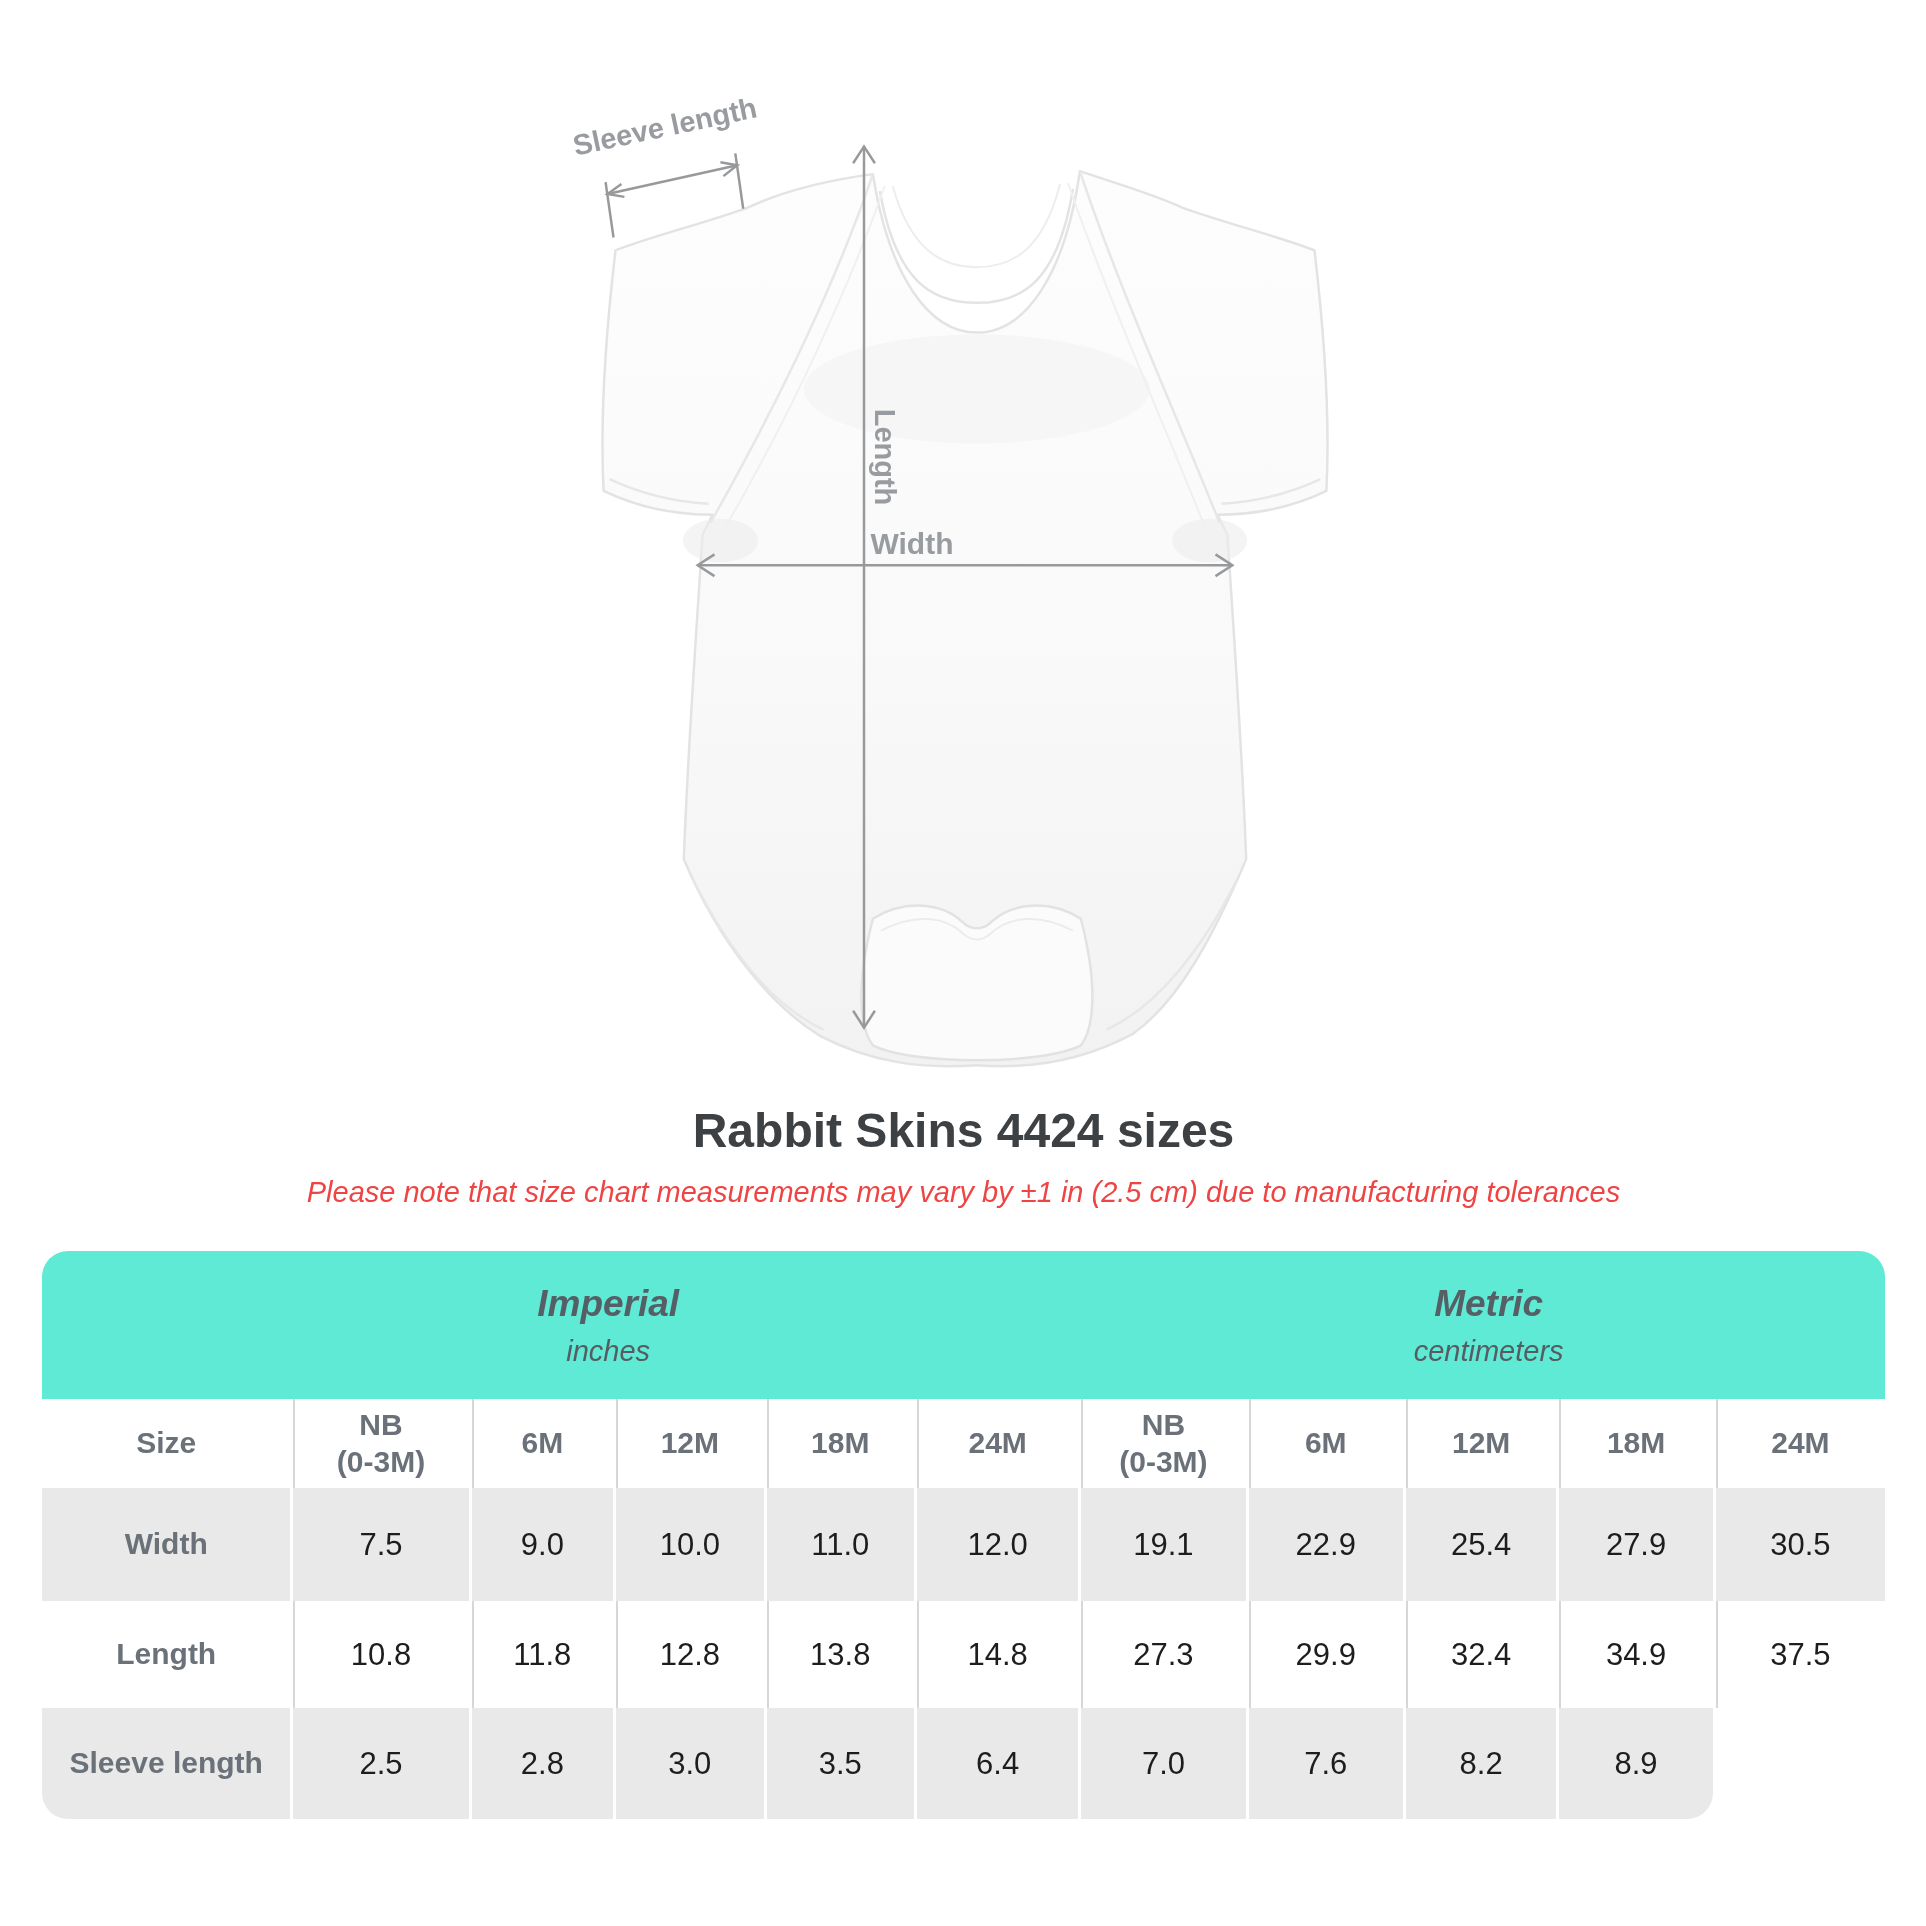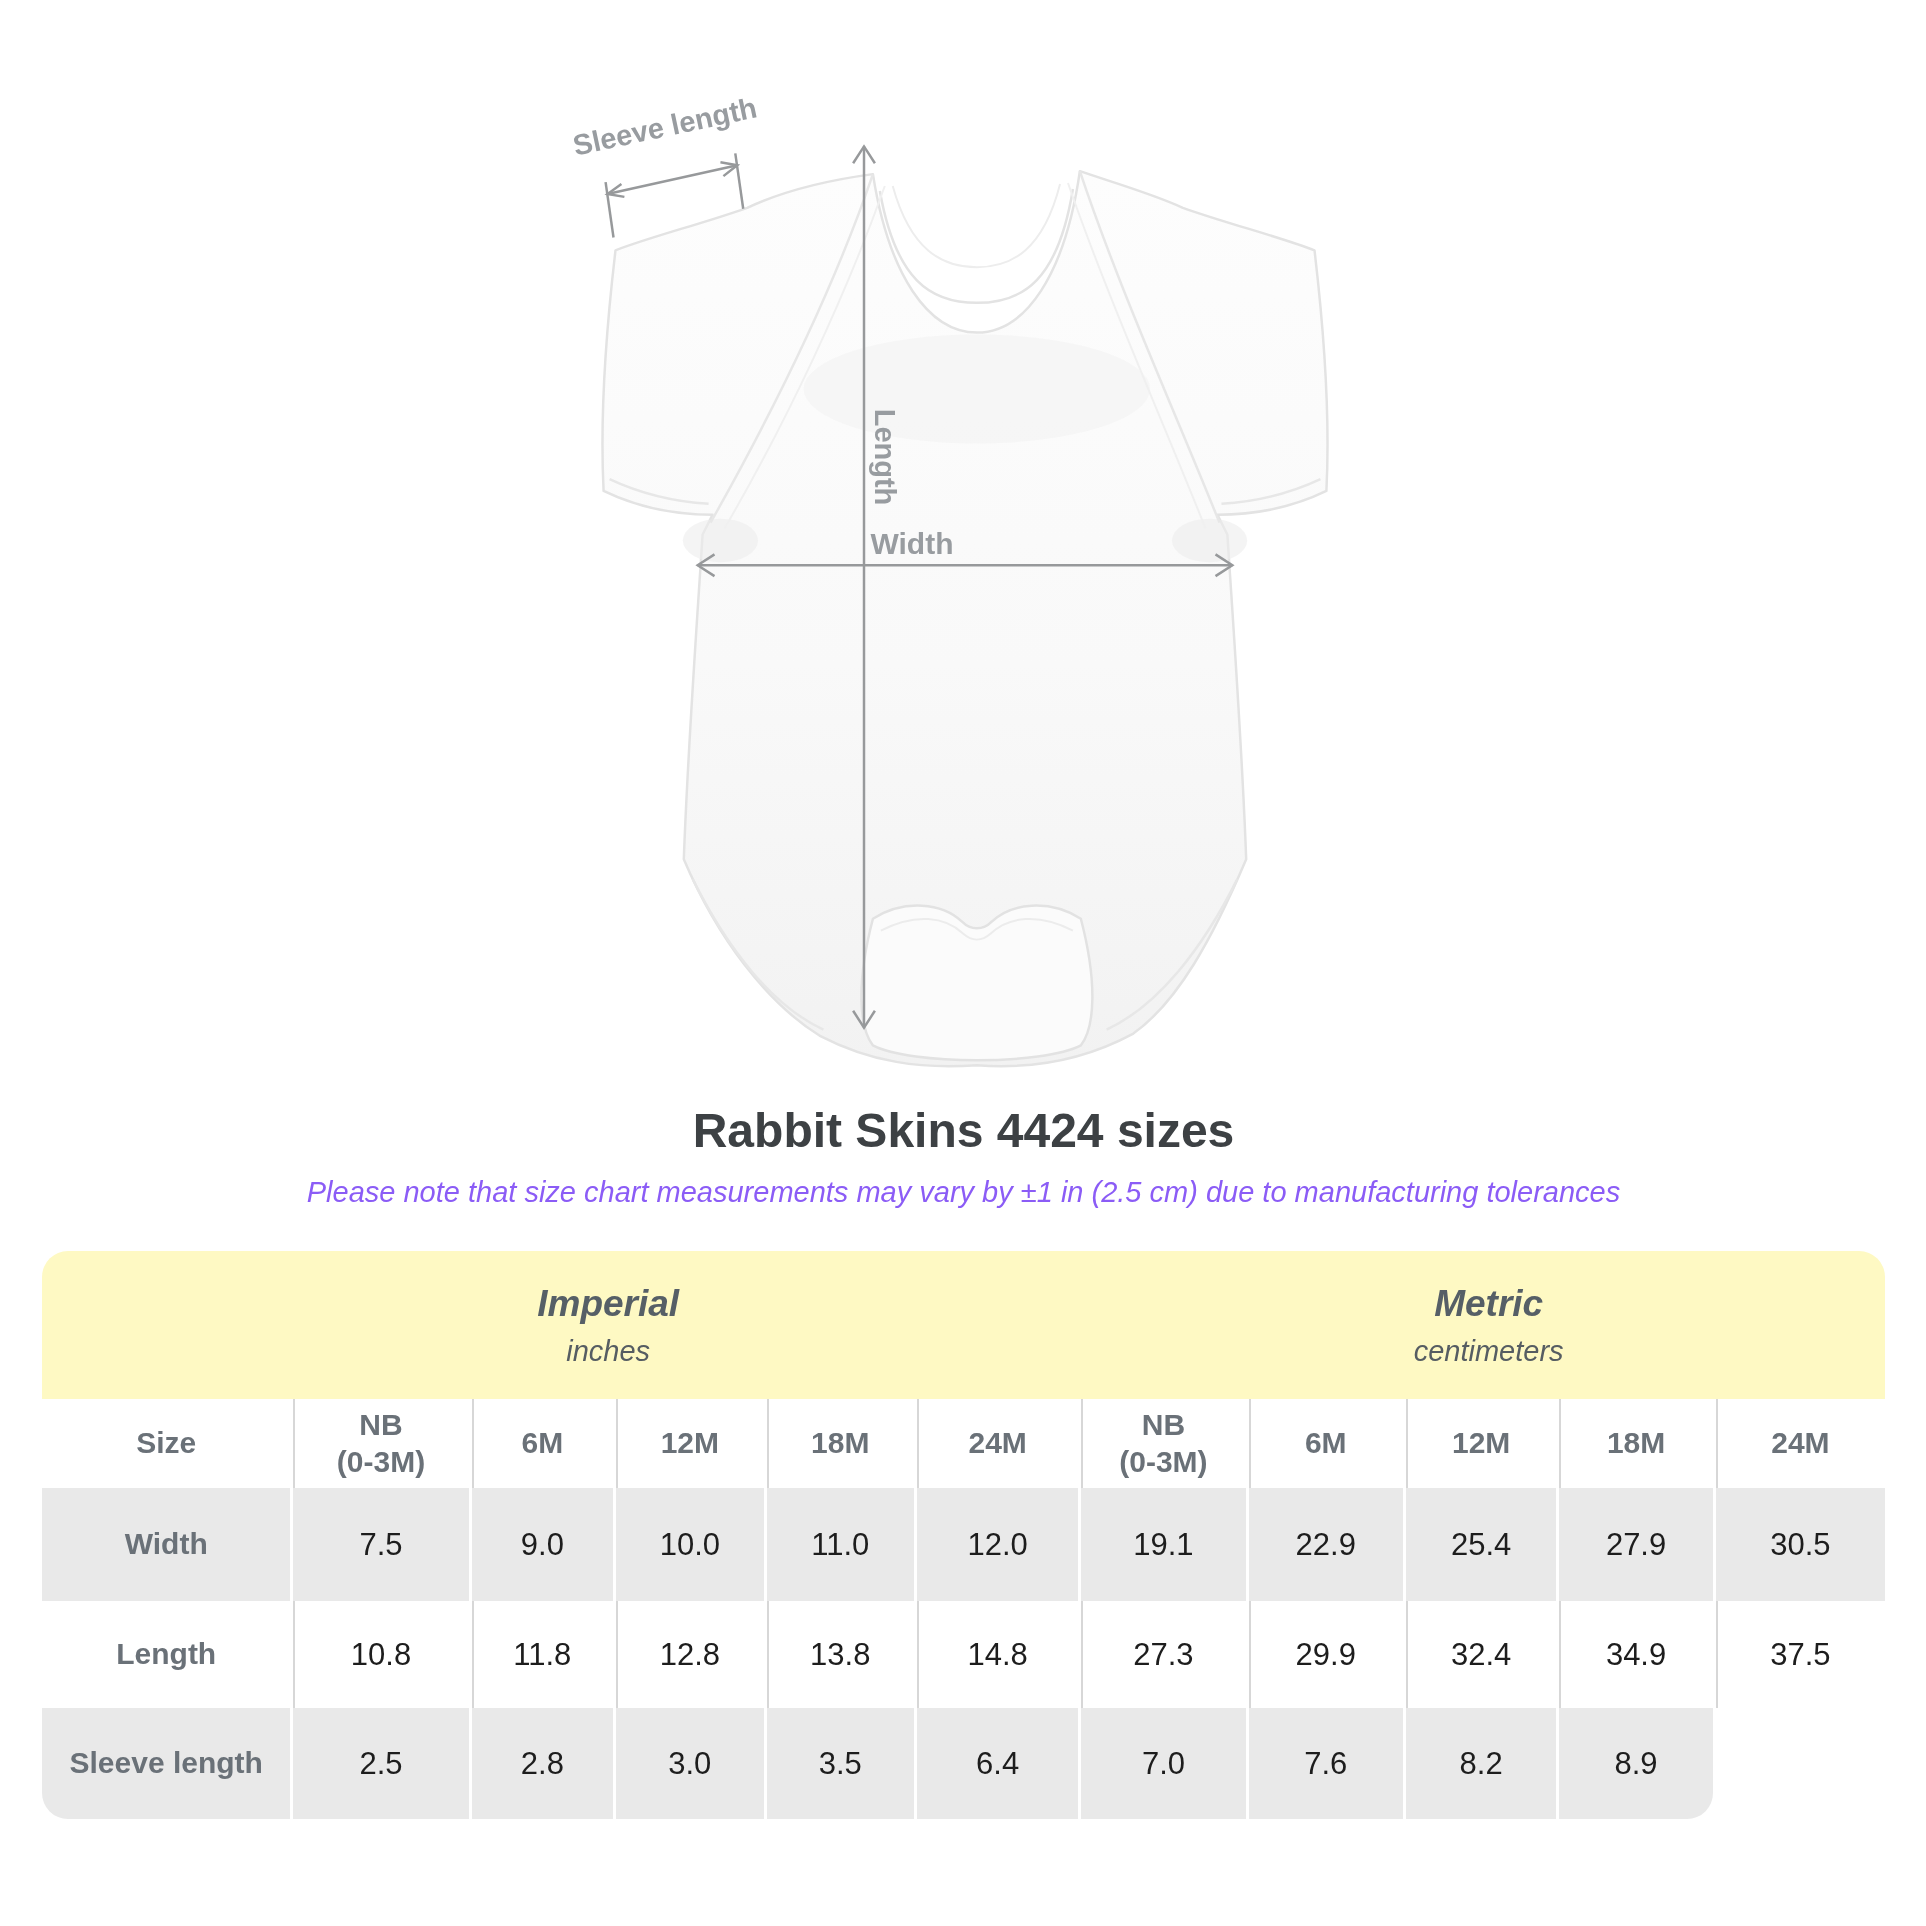--- a/index.html
+++ b/index.html
@@ -9,25 +9,25 @@
   
   .diagram{position:relative;width:1927px;height:1089px;}
   .onesie-svg{position:absolute;left:554px;top:87px;width:822px;height:1002px;}
   .diag-label{position:absolute;color:#989ca0;font-weight:bold;white-space:nowrap;}
   .lbl-sleeve{left:665px;top:127px;font-size:29px;transform:translate(-50%,-50%) rotate(-12deg);}
   .lbl-length{left:884px;top:457px;font-size:29px;transform:translate(-50%,-50%) rotate(90deg);}
   .lbl-width{left:912px;top:544px;font-size:30px;transform:translate(-50%,-50%);}
 
   
   .title{margin:14px 0 0 0;text-align:center;font-size:48px;font-weight:bold;color:#3d4144;}
-  .subtitle{margin:18px 0 0 0;text-align:center;font-size:29px;font-style:italic;color:#8b5cf6;}
+  .subtitle{margin:18px 0 0 0;text-align:center;font-size:29px;font-style:italic;color:#ef4444;}
 
   
   .size-table{margin:42px 42px 0 42px;}
-  .band{height:148px;background:#fef9c3;border-radius:26px 26px 0 0;display:flex;padding-left:32px;}
+  .band{height:148px;background:#5eead4;border-radius:26px 26px 0 0;display:flex;padding-left:32px;}
   .band-group{display:flex;flex-direction:column;align-items:center;justify-content:center;}
   .band-group.imperial{width:56.23%;}
   .band-group.metric{width:43.77%;}
   .band-group.imperial .band-inner{transform:translateX(25px);}
   .band-inner{display:flex;flex-direction:column;align-items:center;}
   .band-title{font-size:37px;font-weight:bold;font-style:italic;color:#565f66;}
   .band-unit{font-size:29px;font-style:italic;color:#565d62;margin-top:10px;}
 
   .trow{display:grid;grid-template-columns:251fr 180fr 146fr 152fr 152fr 166fr 169fr 159fr 155fr 158fr 174fr;}
   .cell{display:flex;align-items:center;justify-content:center;text-align:center;

